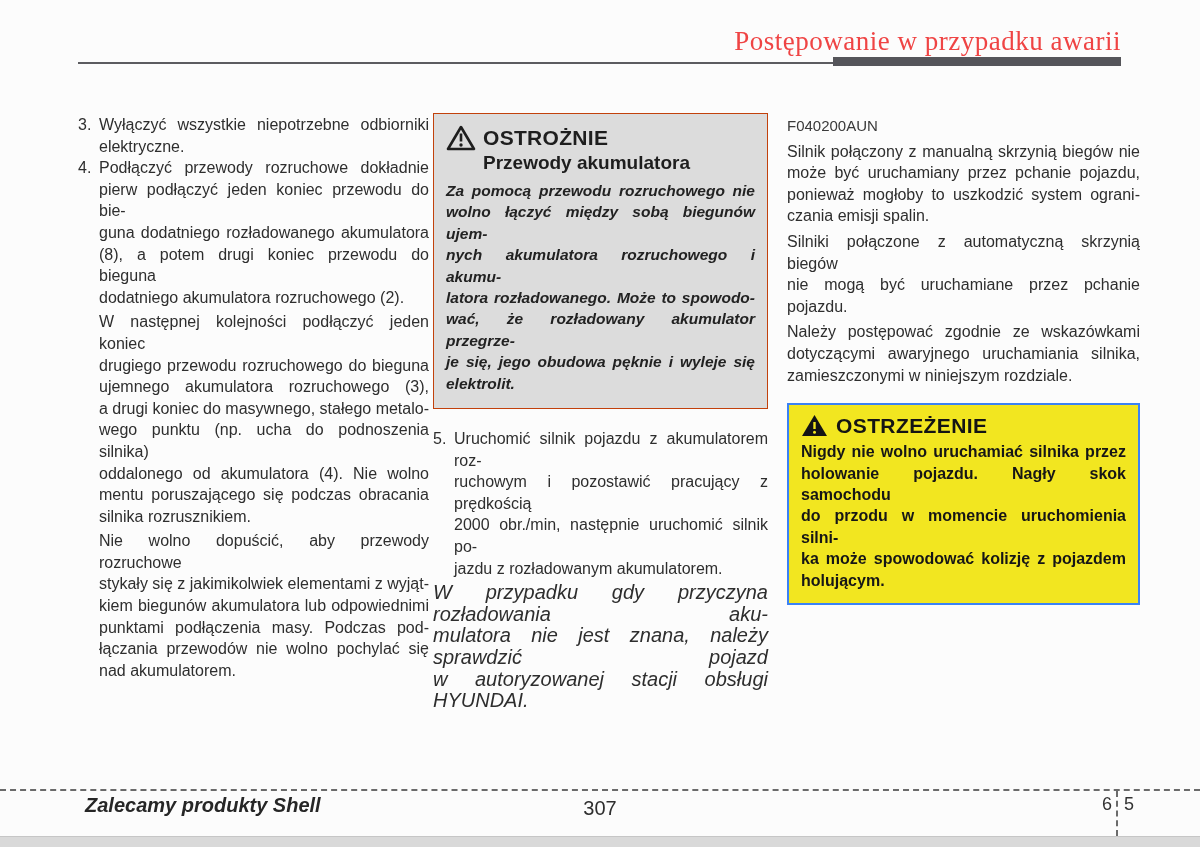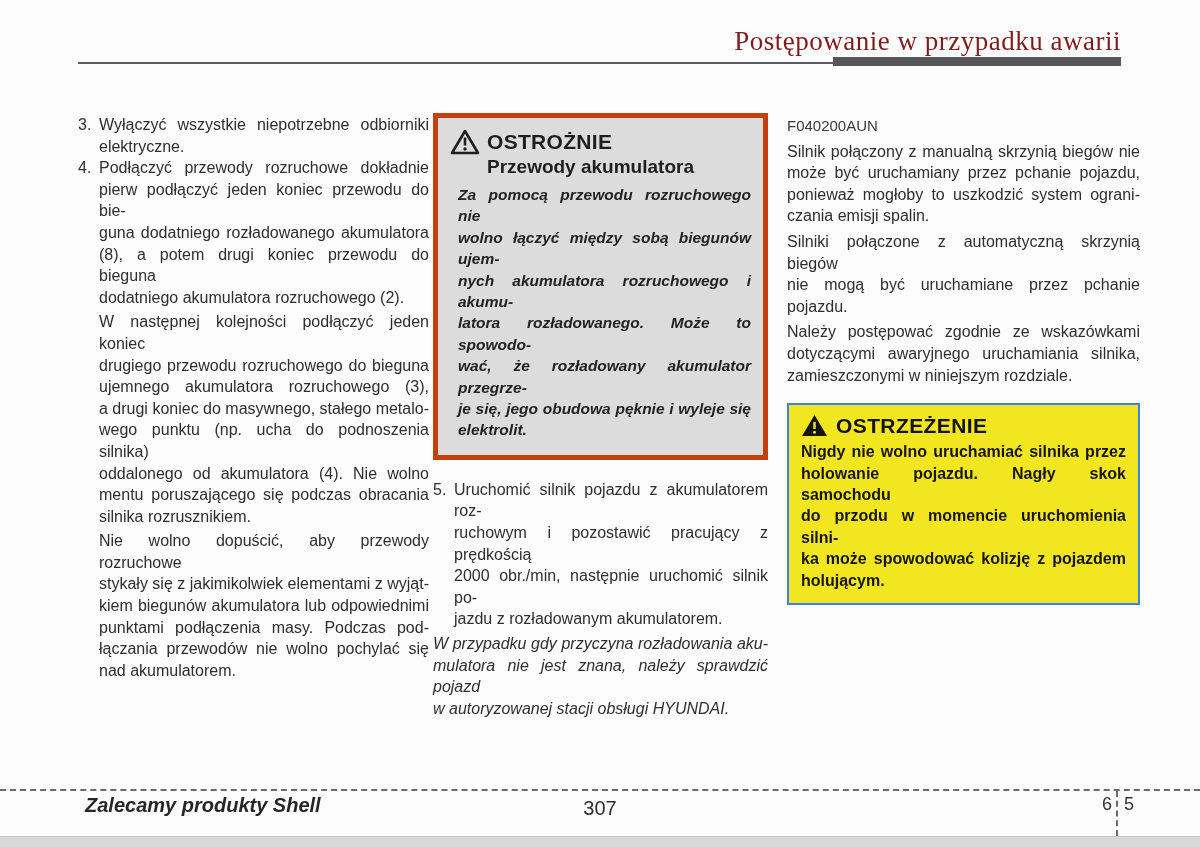--- a/index.html
+++ b/index.html
@@ -7,21 +7,21 @@
     position:relative; width:1200px; height:847px;
     background:#fcfcfc; overflow:hidden;
     font-family:"Liberation Sans", sans-serif;
     color:#2e2e2e;
   }
   
   .hdr-title {
     position:absolute; top:26px; right:79px; width:700px;
     text-align:right;
     font-family:"Liberation Serif", serif;
-    font-size:27px; color:#7f1d1d; letter-spacing:0.5px;
+    font-size:27px; color:#ef4444; letter-spacing:0.5px;
   }
   .hdr-rule-thin  { position:absolute; left:78px;  top:62px; width:756px; height:2px; background:#5c5c60; }
   .hdr-rule-thick { position:absolute; left:833px; top:57px; width:288px; height:9px; background:#55555a; }
 
   
   .jl { text-align:justify; text-align-last:justify; }
   .jl.last { text-align-last:left; }
   .no-just .jl, .no-just .jl.last { text-align:left; text-align-last:left; }
   .body-txt { font-size:16px; line-height:21.6px; }
   .num-item { display:flex; }
@@ -29,31 +29,31 @@
   .num-item .itxt { flex:1; min-width:0; }
   .para-gap { margin-top:3px; }
 
   
   .col-left   { position:absolute; left:78px;  top:114px; width:351px; }
   .col-mid    { position:absolute; left:433px; top:113px; width:335px; }
   .col-right  { position:absolute; left:787px; top:115px; width:353px; }
 
   
   .caution-box {
-    background:#dcdcdc; border:5px solid #c2410c;
+    background:#dcdcdc; border:1px solid #c2410c;
     padding:11px 12px 14px 12px; box-sizing:border-box;
   }
   .caution-title-row { display:flex; align-items:center; }
   .caution-title-row .w-icon { flex:none; width:30px; height:26px; margin-right:7px; }
   .caution-title { font-size:21px; font-weight:bold; color:#1e1e1e; letter-spacing:0.3px; }
   .caution-subtitle { margin-left:37px; font-size:19px; font-weight:bold; color:#1e1e1e; margin-top:1px; }
-  .caution-body { margin-top:6px; font-size:15.5px; font-weight:bold; font-style:italic; line-height:21.4px; color:#222;margin-left:8px; }
+  .caution-body { margin-top:6px; font-size:15.5px; font-weight:bold; font-style:italic; line-height:21.4px; color:#222; }
 
   .mid-item5 { margin-top:19px; }
-  .mid-note { margin-top:3px; font-style:italic; font-size:16px; line-height:21.6px; }
+  .mid-note { margin-top:3px; font-style:italic; font-size:20px; line-height:21.6px; }
 
   
   .code-line { font-size:15px; color:#3a3a3a; }
   .r-heading { font-size:20.5px; font-weight:bold; line-height:25px; color:#222; margin-top:2px; margin-bottom:7px; }
   .r-para { margin-top:4px; }
 
   
   .warning-box {
     margin-top:17px; background:#f2e620; border:2px solid #3b82f6;
     padding:9px 12px 12px 12px; box-sizing:border-box;

